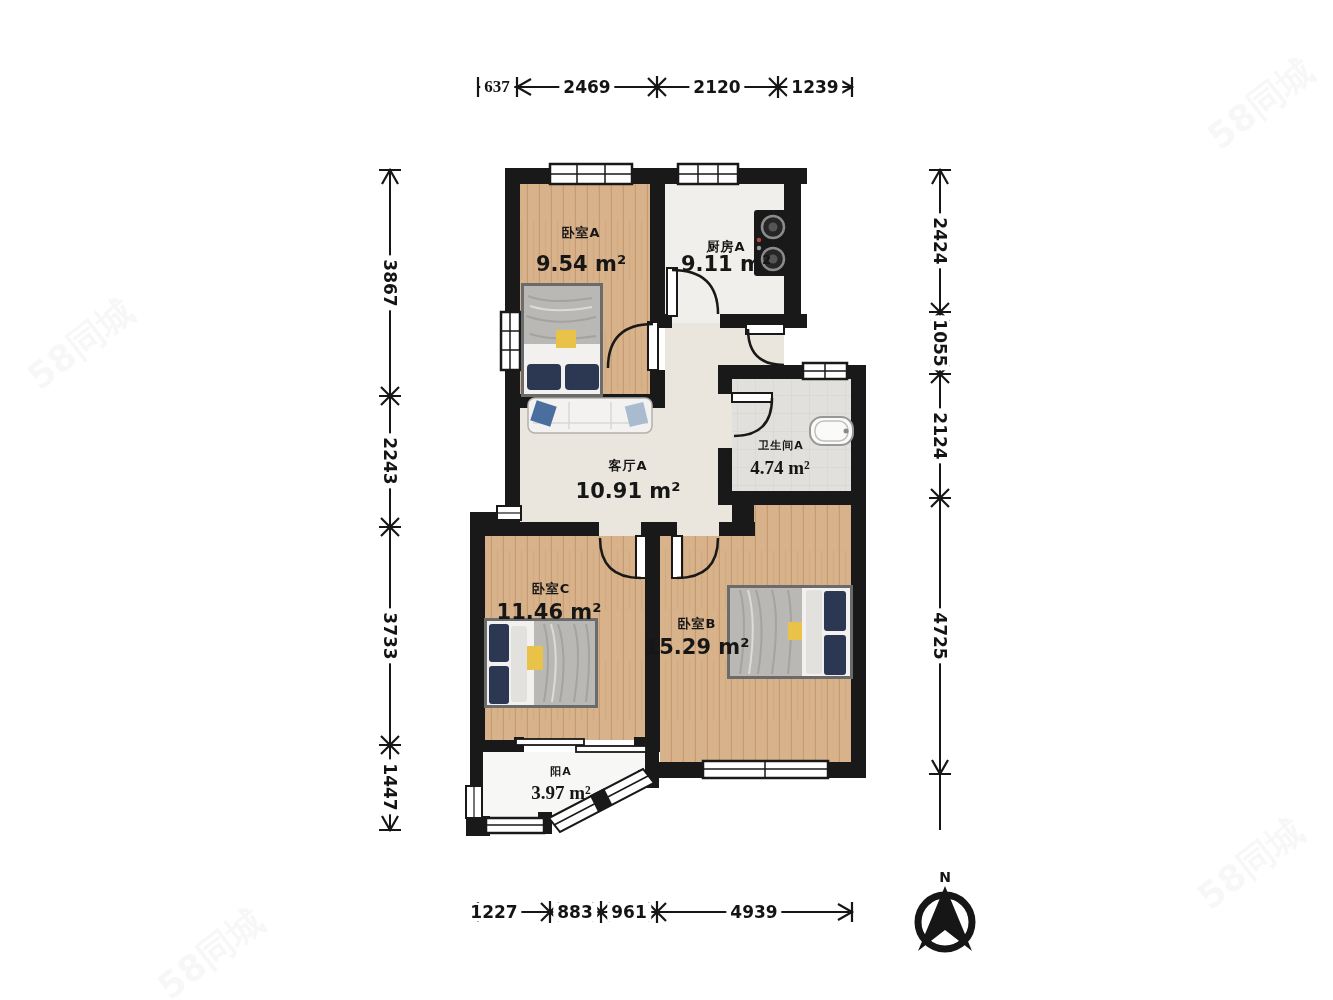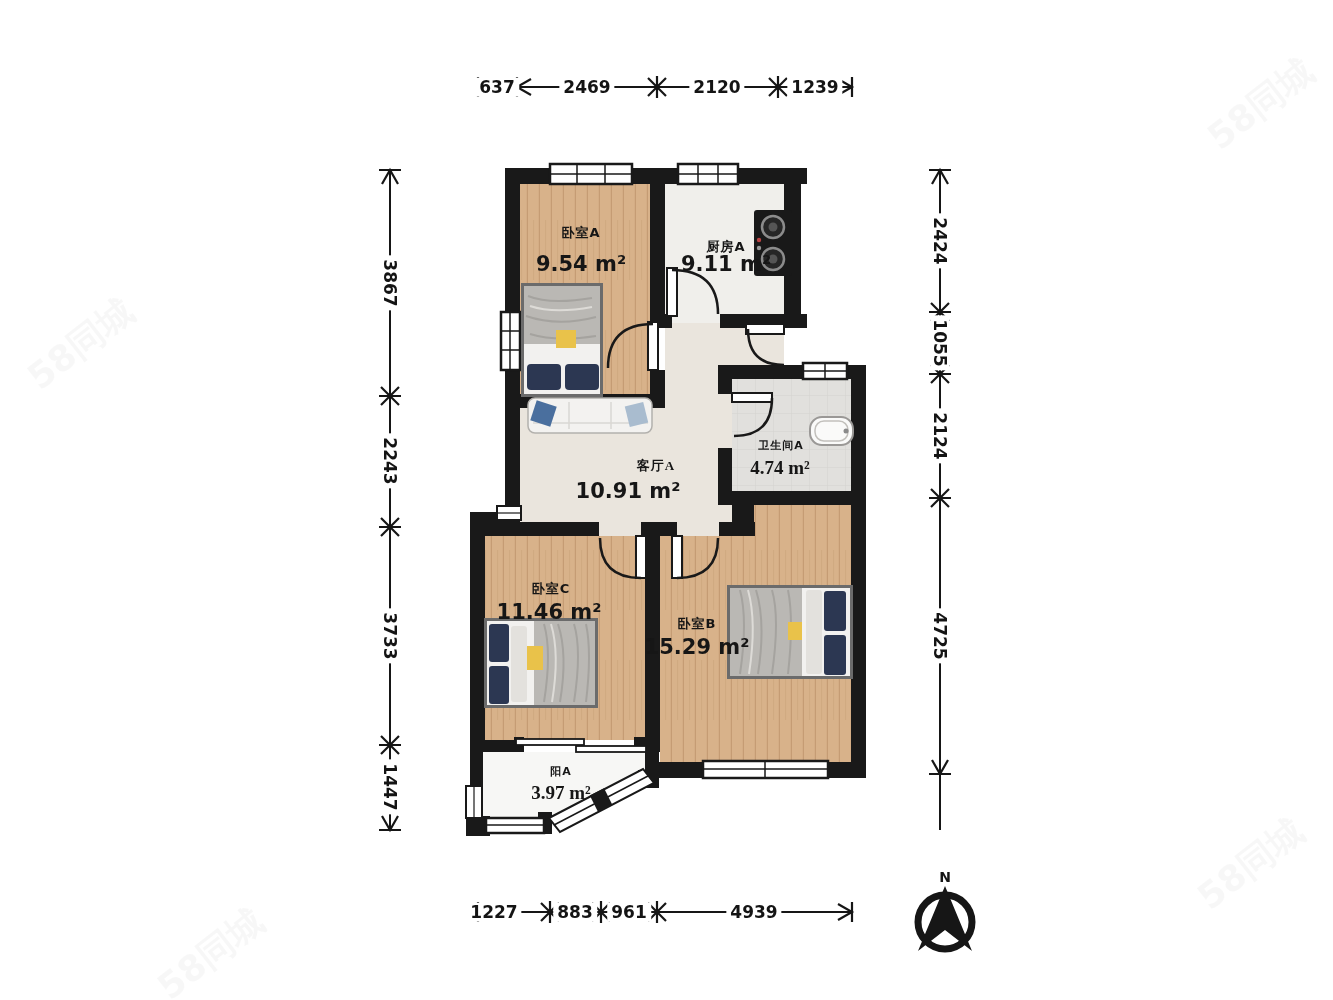--- a/index.html
+++ b/index.html
@@ -255,36 +255,36 @@
       <path d="M945,886 L972,951 L945,930 L918,951 Z" fill="#161616"></path>
     </g>
   </svg>
 
   <span class="rname" style="left:581px;top:233px;">卧室A</span>
   <span class="rarea" style="left:581px;top:264px;">9.54 m²</span>
 
   <span class="rname" style="left:726px;top:233px;margin-top:14px;">厨房A</span>
   <span class="rarea" style="left:726px;top:264px;">9.11 m²</span>
 
-  <span class="rname" style="left:656px;top:466px;font-family:Liberation Serif, serif;">客厅A</span>
+  <span class="rname" style="left:628px;top:466px;">客厅A</span>
   <span class="rarea" style="left:628px;top:491px;">10.91 m²</span>
 
   <span class="rname sm" style="left:781px;top:445px;">卫生间A</span>
   <span class="rarea sma" style="left:780px;top:468px;">4.74 m²</span>
 
   <span class="rname" style="left:551px;top:589px;">卧室C</span>
   <span class="rarea" style="left:549px;top:612px;">11.46 m²</span>
 
   <span class="rname" style="left:697px;top:624px;">卧室B</span>
   <span class="rarea" style="left:697px;top:647px;">15.29 m²</span>
 
   <span class="rname sm" style="left:561px;top:771px;">阳A</span>
   <span class="rarea sma" style="left:561px;top:793px;">3.97 m²</span>
 
-  <span class="dim" style="left:497px;top:87px;">637</span>
+  <span class="dim" style="left:497px;top:87px;font-family:Liberation Serif, serif;">637</span>
   <span class="dim" style="left:587px;top:87px;">2469</span>
   <span class="dim" style="left:717px;top:87px;">2120</span>
   <span class="dim" style="left:815px;top:87px;">1239</span>
 
   <span class="dim v" style="left:390px;top:283px;">3867</span>
   <span class="dim v" style="left:390px;top:461px;">2243</span>
   <span class="dim v" style="left:390px;top:636px;">3733</span>
   <span class="dim v" style="left:390px;top:787px;">1447</span>
 
   <span class="dim v" style="left:940px;top:241px;">2424</span>

